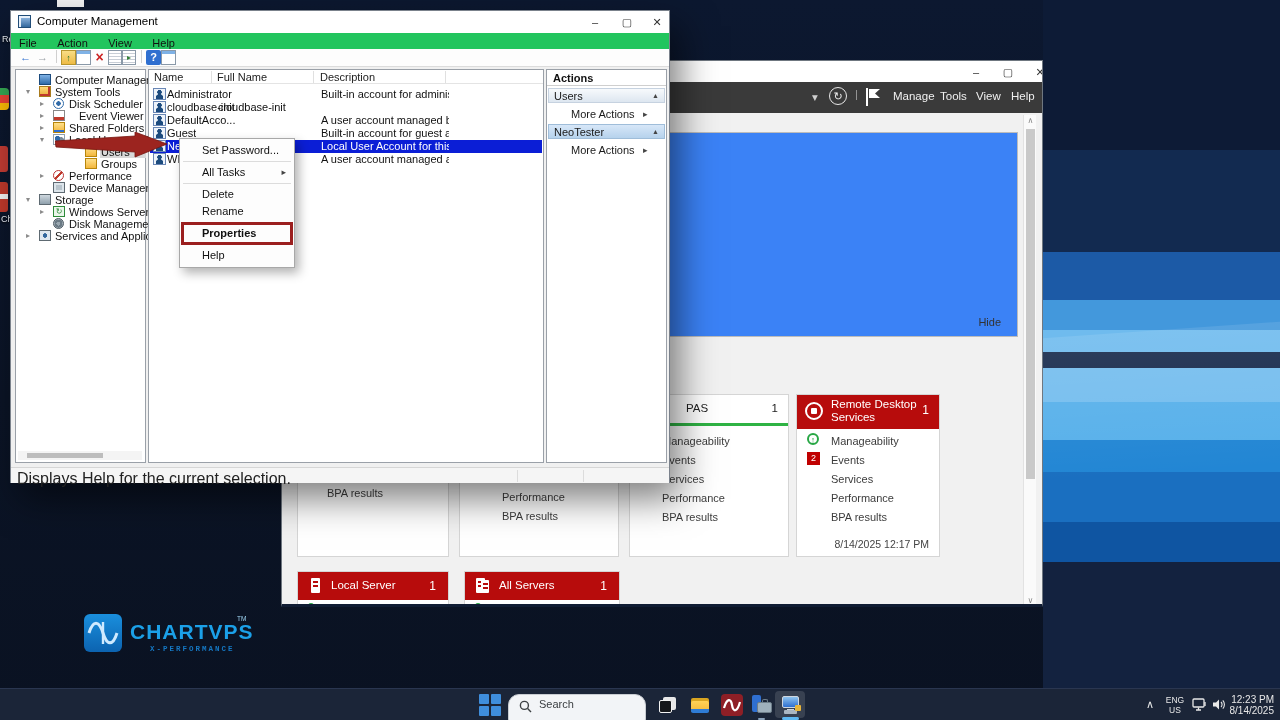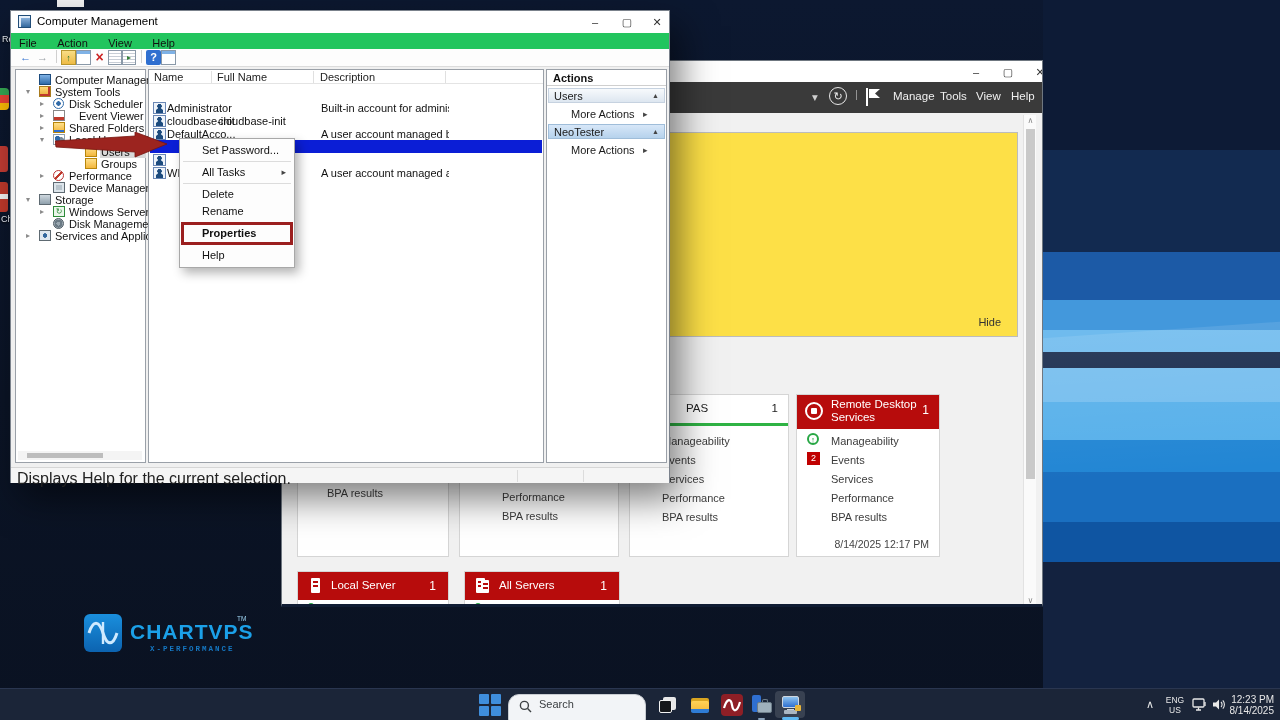--- a/index.html
+++ b/index.html
@@ -28,21 +28,21 @@
   
   .win{position:absolute;background:#f0f0f0;border:1px solid #6f7780;}
   .wbtn{position:absolute;top:2px;width:28px;height:18px;text-align:center;line-height:18px;font-size:11px;color:#333;}
 
   
   #sm{left:281px;top:60px;width:762px;height:547px;overflow:hidden;border-bottom:3px solid #101c33;}
   #sm-titlebar{position:absolute;left:0;top:0;width:100%;height:21px;background:#fff;}
   #sm-cmdbar{position:absolute;left:0;top:21px;width:100%;height:31px;background:#3a3a3a;color:#ececec;}
   #sm-cmdbar .mi{position:absolute;top:8px;font-size:11.5px;color:#f0f0f0;}
   #sm-content{position:absolute;left:0;top:52px;width:100%;height:495px;background:#f1f1f1;}
-  #sm-flyout{position:absolute;left:71px;top:71px;width:665px;height:205px;background:#fde047;border:1px solid #bcbcbc;}
+  #sm-flyout{position:absolute;left:71px;top:71px;width:665px;height:205px;background:#3b82f6;border:1px solid #bcbcbc;}
   #sm-flyout .hide{position:absolute;right:16px;bottom:8px;font-size:11px;color:#333;}
   #sm-scroll{position:absolute;left:741px;top:54px;width:13px;height:491px;background:#fafafa;border-left:1px solid #e2e2e2;}
   #sm-scroll .thumb{position:absolute;left:2px;top:14px;width:9px;height:350px;background:#c9c9c9;}
   #sm-scroll .sar{position:absolute;left:0;width:13px;text-align:center;font-size:8px;color:#888;}
   .tile{position:absolute;top:333px;height:163px;background:#fff;border:1px solid #d5d5d5;}
   .tile .trow{position:absolute;font-size:11px;color:#3c3c3c;}
   .tile-redhead{position:absolute;left:0;top:0;right:0;height:34px;background:#b70c0c;color:#fff;}
   .btile{position:absolute;top:510px;height:37px;background:#fff;border:1px solid #d5d5d5;overflow:hidden;}
   .btile .bh{position:absolute;left:0;top:0;right:0;height:28px;background:#b70c0c;color:#fff;}
   .srv{position:absolute;width:9px;height:15px;background:#fff;border-radius:1px;box-shadow:inset 0 3px 0 #b70c0c00, inset 0 0 0 0 #fff;}
@@ -95,21 +95,21 @@
   .ti-disk{background:radial-gradient(circle,#9aa7b0 2px,#6b7a85 2px 4px,#9aa7b0 4px);border:1px solid #4e5a63;border-radius:50%;width:11px;}
   .ti-gear{background:#dfe8f0;border:1px solid #5e6a72;background-image:radial-gradient(circle at 50% 50%,#33689e 2px,transparent 2.5px);}
   #tree-hscroll{position:absolute;left:2px;bottom:2px;width:124px;height:9px;background:#f4f4f4;}
   #tree-hscroll .thumb{position:absolute;left:9px;top:2px;width:76px;height:5px;background:#bdbdbd;}
 
   
   .lhead{position:absolute;left:0;top:0;width:100%;height:14px;border-bottom:1px solid #e4e4e4;background:#fff;}
   .lhead span{position:absolute;top:1px;font-size:11px;color:#222;}
   .lcolsep{position:absolute;top:1px;height:12px;border-left:1px solid #e0e0e0;}
   .lrow{position:absolute;left:1px;width:calc(100% - 2px);height:13px;font-size:11px;color:#111;}
-  .lrow span{position:absolute;top:14px;line-height:13px;white-space:nowrap;overflow:hidden;}
+  .lrow span{position:absolute;top:0;line-height:13px;white-space:nowrap;overflow:hidden;}
   .lrow.sel{background:#0b1ed6;color:#fff;}
   .ui{position:absolute;left:3px;top:0;width:13px;height:12px;background:#eef3fa;border:1px solid #6a87b5;background-image:radial-gradient(circle at 50% 32%,#1c4b7e 2px,transparent 2.5px),radial-gradient(circle at 50% 88%,#1c4b7e 3.5px,transparent 4px);}
 
   
   #actions-title{position:absolute;left:0;top:0;width:100%;height:16px;border-bottom:1px solid #cfcfcf;font-size:11px;font-weight:bold;color:#111;padding:2px 0 0 6px;}
   .act-bar{position:absolute;left:1px;width:calc(100% - 2px);height:15px;font-size:11px;color:#1a1a1a;border:1px solid #c6d2e0;background:linear-gradient(#f7fafc,#dde6f0);}
   .act-bar.blue{background:linear-gradient(#d7e7f8,#b6d2ec);border-color:#9fbdd9;}
   .act-bar .t{position:absolute;left:5px;top:1px;}
   .act-bar .ar{position:absolute;right:5px;top:3px;font-size:7px;color:#444;}
   .act-more{position:absolute;left:24px;font-size:11px;color:#1a1a1a;height:14px;line-height:14px;}

